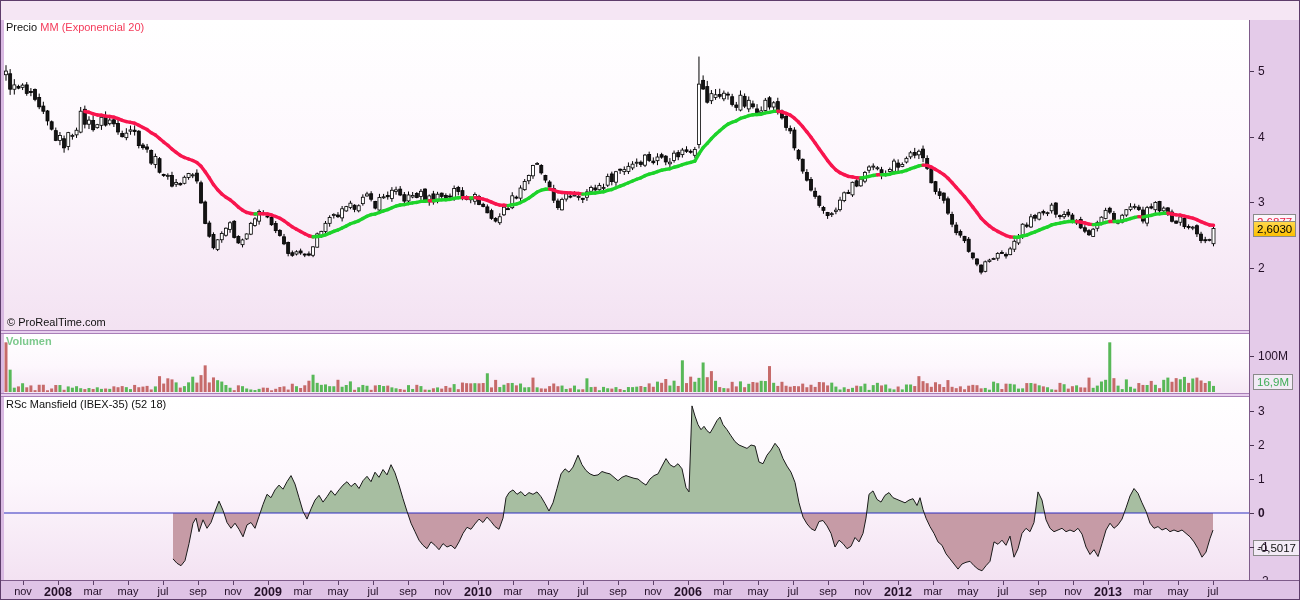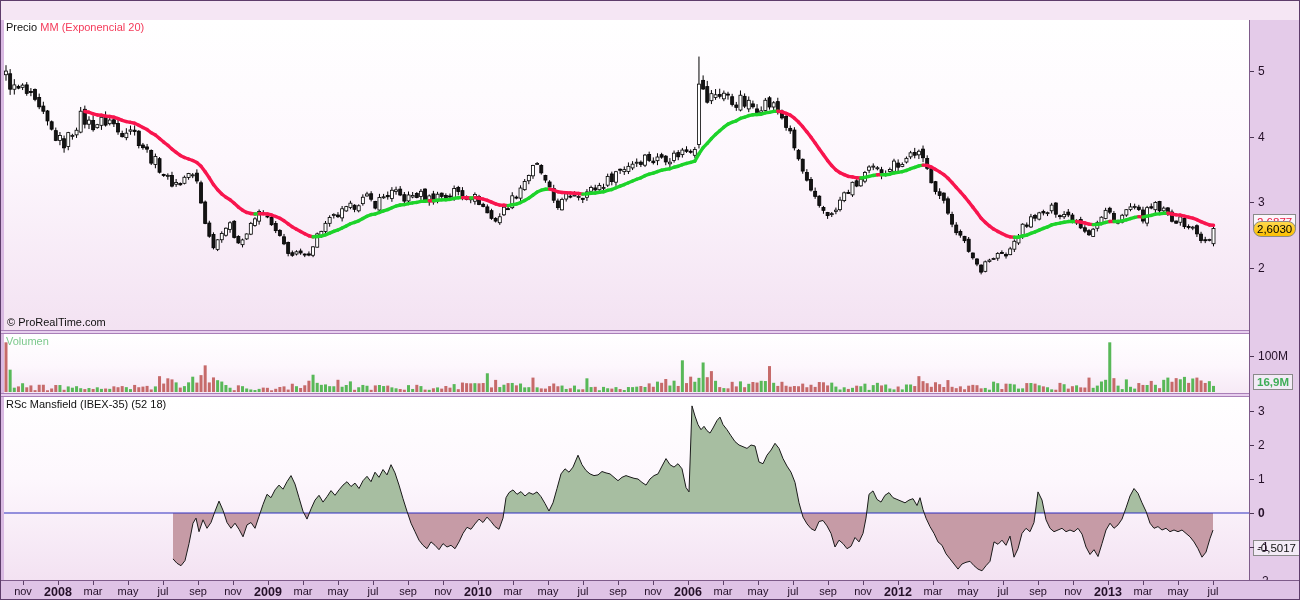--- a/index.html
+++ b/index.html
@@ -16,21 +16,21 @@
     display:flex;align-items:center;font-size:12px;font-weight:bold;color:#17041c;
     white-space:nowrap;
   }
   #title-bar .seg{margin-right:14px;}
   #chart-icon{margin:0 6px 0 5px;display:inline-block;width:14px;height:13px;}
   #website{margin-left:auto;margin-right:6px;}
   
   .pane{position:absolute;left:3px;width:1245px;overflow:hidden;
     background:linear-gradient(180deg,#ffffff 0%,#fdf7fd 45%,#f3e2f2 100%);}
   #price-pane{top:19px;height:310px;}
-  #volume-pane{top:333px;height:72px;}
+  #volume-pane{top:333px;height:72px;font-weight:bold;}
   #rsc-pane{top:396px;height:183px;}
   .divider{position:absolute;left:0;width:1300px;background:#e7cfee;
     border-top:1px solid #a97fb8;border-bottom:1px solid #a97fb8;box-sizing:border-box;}
   #divider-1{top:329px;height:4px;}
   #divider-2{top:392px;height:4px;}
   #left-edge{position:absolute;left:0;top:19px;width:3px;height:560px;background:#d9b9e2;}
   
   .pane-label{position:absolute;left:2px;top:1px;font-size:11px;color:#111;z-index:5;}
   .pane-label .red{color:#f43b5a;margin-top:32px;}
   #copyright{position:absolute;left:3px;bottom:2px;font-size:11px;color:#111;z-index:5;}
@@ -40,21 +40,21 @@
     position:absolute;left:1248px;top:19px;width:52px;height:560px;
     background:#e4cbe9;border-left:1px solid #7e5b8a;box-sizing:border-box;
   }
   .tick-label{position:absolute;left:8px;font-size:12px;color:#241028;transform:translateY(-7px);}
   .tick-dash{position:absolute;left:0;width:4px;height:1px;background:#4a3352;}
   .value-box{
     position:absolute;left:3px;font-size:11.5px;padding:0 3px;height:14px;line-height:14px;
     border:1px solid #8a8a8a;background:#f3ebf6;color:#111;
   }
   #ma-box{color:#e8193f;background:#fbf6fc;}
-  #price-box{background:linear-gradient(180deg,#ffd84d,#fcbf00);font-weight:normal;color:#000;z-index:3;border-radius:8px;}
+  #price-box{background:linear-gradient(180deg,#ffd84d,#fcbf00);font-weight:normal;color:#000;z-index:3;}
   #volume-box{color:#3fae57;}
   
   #bottom-axis{
     position:absolute;left:0;top:579px;width:1300px;height:21px;
     background:#dfc3e6;border-top:1px solid #7e5b8a;box-sizing:border-box;
   }
   .date-label{position:absolute;top:4px;font-size:11px;color:#241028;transform:translateX(-50%);}
   .date-label.year{font-weight:bold;font-size:12.5px;}
   .date-tick{position:absolute;top:0;width:1px;height:4px;background:#5d4168;}
   svg{display:block;}
@@ -1249,21 +1249,21 @@
         <path d="M169.0,161.9L173.0,166.3L177.0,168.7L181.0,163.6L185.0,146.6L189.0,126.2L192.0,121.1L195.0,134.7L199.0,122.8L203.0,131.3L207.0,125.5L211.0,114.3L215.0,104.1L219.0,113.3L223.0,125.5L227.0,131.3L231.0,126.2L235.0,132.3L239.0,139.8L243.0,127.9L247.0,125.5L251.0,131.3L255.0,119.4L259.0,107.5L263.0,97.3L267.0,100.7L271.0,92.9L275.0,88.1L279.0,92.2L283.0,84.7L287.0,78.6L291.0,87.1L295.0,100.7L299.0,114.3L303.0,122.1L307.0,111.9L311.0,103.1L315.0,98.3L319.0,105.1L323.0,99.7L327.0,93.6L331.0,98.3L335.0,92.9L339.0,88.1L343.0,84.7L347.0,89.5L351.0,86.1L355.0,91.5L359.0,83.7L363.0,79.3L367.0,84.7L371.0,75.2L375.0,80.3L379.0,72.5L383.0,77.9L387.0,67.7L391.0,75.9L395.0,88.1L399.0,101.7L403.0,114.3L407.0,126.2L411.0,134.7L415.0,143.2L419.0,148.3L423.0,151.7L427.0,144.9L431.0,148.3L435.0,152.7L439.0,146.6L443.0,150.0L447.0,148.3L451.0,151.7L455.0,144.9L459.0,136.4L463.0,130.3L467.0,132.3L471.0,126.9L475.0,122.1L479.0,125.5L483.0,120.1L487.0,124.5L491.0,129.6L495.0,132.3L499.0,121.1L502.0,100.7L505.0,95.6L509.0,92.9L513.0,97.3L517.0,94.6L521.0,99.0L525.0,95.6L529.0,97.3L533.0,94.9L537.0,99.7L541.0,106.5L545.0,114.0L549.0,105.8L553.0,91.5L557.0,76.9L561.0,71.8L565.0,75.2L569.0,70.1L574.0,58.2L578.0,67.7L582.0,73.5L586.0,76.9L590.0,78.6L594.0,77.9L598.0,74.5L602.0,75.9L606.0,76.9L610.0,80.3L614.0,83.7L618.0,80.3L622.0,78.6L626.0,80.0L630.0,81.3L634.0,82.0L638.0,85.4L642.0,88.1L646.0,82.0L650.0,78.6L654.0,76.9L658.0,69.1L662.0,61.6L666.0,67.7L670.0,70.1L674.0,66.7L678.0,71.8L682.0,90.5L685.0,94.9L688.0,8.9L691.0,19.1L694.0,27.6L697.0,32.7L700.0,29.3L703.0,33.7L706.0,36.1L709.0,31.0L713.0,23.5L716.0,20.1L719.0,27.6L723.0,32.7L727.0,38.8L731.0,44.6L735.0,48.0L739.0,49.7L743.0,51.4L747.0,48.0L751.0,49.0L755.0,65.0L759.0,66.7L763.0,58.2L767.0,53.1L771.0,46.3L775.0,51.4L779.0,61.6L783.0,69.1L787.0,75.2L791.0,85.4L795.0,105.8L799.0,120.1L803.0,126.9L807.0,131.6L811.0,133.7L815.0,124.5L819.0,123.5L823.0,128.9L827.0,136.4L831.0,150.0L835.0,143.2L839.0,146.6L843.0,151.7L847.0,149.3L851.0,140.5L855.0,144.9L859.0,136.4L862.0,121.1L865.0,97.3L869.0,93.9L873.0,102.4L877.0,105.1L881.0,98.3L885.0,95.6L889.0,100.7L893.0,102.4L897.0,104.1L901.0,105.8L905.0,103.1L909.0,101.7L913.0,108.5L916.0,100.7L919.0,112.6L922.0,121.1L926.0,129.6L930.0,136.4L934.0,144.9L938.0,148.3L942.0,156.8L946.0,161.9L950.0,167.0L954.0,172.1L958.0,167.0L962.0,165.3L966.0,164.3L970.0,168.7L974.0,172.1L978.0,173.8L982.0,168.7L986.0,164.3L990.0,144.9L994.0,147.3L998.0,143.2L1002.0,148.3L1006.0,139.1L1010.0,160.2L1014.0,151.7L1018.0,136.4L1022.0,131.3L1026.0,134.7L1030.0,125.5L1034.0,94.9L1038.0,103.1L1042.0,122.8L1046.0,131.3L1050.0,134.7L1054.0,133.0L1058.0,131.3L1062.0,134.7L1066.0,133.0L1070.0,134.7L1074.0,131.3L1078.0,137.1L1082.0,150.0L1086.0,157.5L1090.0,152.7L1094.0,159.5L1098.0,146.6L1102.0,133.0L1106.0,126.2L1110.0,131.3L1114.0,127.9L1118.0,122.1L1122.0,110.9L1126.0,99.0L1130.0,91.5L1134.0,96.3L1138.0,105.8L1142.0,114.3L1146.0,126.2L1150.0,131.3L1154.0,129.6L1158.0,133.0L1162.0,131.3L1166.0,134.7L1170.0,133.0L1174.0,134.7L1178.0,133.0L1182.0,136.4L1186.0,139.8L1190.0,144.9L1194.0,151.7L1198.0,160.2L1202.0,155.1L1206.0,141.5L1209.0,133.1L1209.0,116L169.0,116Z" fill="#a7bea1" clip-path="url(#clip-above)"></path>
         <path d="M169.0,161.9L173.0,166.3L177.0,168.7L181.0,163.6L185.0,146.6L189.0,126.2L192.0,121.1L195.0,134.7L199.0,122.8L203.0,131.3L207.0,125.5L211.0,114.3L215.0,104.1L219.0,113.3L223.0,125.5L227.0,131.3L231.0,126.2L235.0,132.3L239.0,139.8L243.0,127.9L247.0,125.5L251.0,131.3L255.0,119.4L259.0,107.5L263.0,97.3L267.0,100.7L271.0,92.9L275.0,88.1L279.0,92.2L283.0,84.7L287.0,78.6L291.0,87.1L295.0,100.7L299.0,114.3L303.0,122.1L307.0,111.9L311.0,103.1L315.0,98.3L319.0,105.1L323.0,99.7L327.0,93.6L331.0,98.3L335.0,92.9L339.0,88.1L343.0,84.7L347.0,89.5L351.0,86.1L355.0,91.5L359.0,83.7L363.0,79.3L367.0,84.7L371.0,75.2L375.0,80.3L379.0,72.5L383.0,77.9L387.0,67.7L391.0,75.9L395.0,88.1L399.0,101.7L403.0,114.3L407.0,126.2L411.0,134.7L415.0,143.2L419.0,148.3L423.0,151.7L427.0,144.9L431.0,148.3L435.0,152.7L439.0,146.6L443.0,150.0L447.0,148.3L451.0,151.7L455.0,144.9L459.0,136.4L463.0,130.3L467.0,132.3L471.0,126.9L475.0,122.1L479.0,125.5L483.0,120.1L487.0,124.5L491.0,129.6L495.0,132.3L499.0,121.1L502.0,100.7L505.0,95.6L509.0,92.9L513.0,97.3L517.0,94.6L521.0,99.0L525.0,95.6L529.0,97.3L533.0,94.9L537.0,99.7L541.0,106.5L545.0,114.0L549.0,105.8L553.0,91.5L557.0,76.9L561.0,71.8L565.0,75.2L569.0,70.1L574.0,58.2L578.0,67.7L582.0,73.5L586.0,76.9L590.0,78.6L594.0,77.9L598.0,74.5L602.0,75.9L606.0,76.9L610.0,80.3L614.0,83.7L618.0,80.3L622.0,78.6L626.0,80.0L630.0,81.3L634.0,82.0L638.0,85.4L642.0,88.1L646.0,82.0L650.0,78.6L654.0,76.9L658.0,69.1L662.0,61.6L666.0,67.7L670.0,70.1L674.0,66.7L678.0,71.8L682.0,90.5L685.0,94.9L688.0,8.9L691.0,19.1L694.0,27.6L697.0,32.7L700.0,29.3L703.0,33.7L706.0,36.1L709.0,31.0L713.0,23.5L716.0,20.1L719.0,27.6L723.0,32.7L727.0,38.8L731.0,44.6L735.0,48.0L739.0,49.7L743.0,51.4L747.0,48.0L751.0,49.0L755.0,65.0L759.0,66.7L763.0,58.2L767.0,53.1L771.0,46.3L775.0,51.4L779.0,61.6L783.0,69.1L787.0,75.2L791.0,85.4L795.0,105.8L799.0,120.1L803.0,126.9L807.0,131.6L811.0,133.7L815.0,124.5L819.0,123.5L823.0,128.9L827.0,136.4L831.0,150.0L835.0,143.2L839.0,146.6L843.0,151.7L847.0,149.3L851.0,140.5L855.0,144.9L859.0,136.4L862.0,121.1L865.0,97.3L869.0,93.9L873.0,102.4L877.0,105.1L881.0,98.3L885.0,95.6L889.0,100.7L893.0,102.4L897.0,104.1L901.0,105.8L905.0,103.1L909.0,101.7L913.0,108.5L916.0,100.7L919.0,112.6L922.0,121.1L926.0,129.6L930.0,136.4L934.0,144.9L938.0,148.3L942.0,156.8L946.0,161.9L950.0,167.0L954.0,172.1L958.0,167.0L962.0,165.3L966.0,164.3L970.0,168.7L974.0,172.1L978.0,173.8L982.0,168.7L986.0,164.3L990.0,144.9L994.0,147.3L998.0,143.2L1002.0,148.3L1006.0,139.1L1010.0,160.2L1014.0,151.7L1018.0,136.4L1022.0,131.3L1026.0,134.7L1030.0,125.5L1034.0,94.9L1038.0,103.1L1042.0,122.8L1046.0,131.3L1050.0,134.7L1054.0,133.0L1058.0,131.3L1062.0,134.7L1066.0,133.0L1070.0,134.7L1074.0,131.3L1078.0,137.1L1082.0,150.0L1086.0,157.5L1090.0,152.7L1094.0,159.5L1098.0,146.6L1102.0,133.0L1106.0,126.2L1110.0,131.3L1114.0,127.9L1118.0,122.1L1122.0,110.9L1126.0,99.0L1130.0,91.5L1134.0,96.3L1138.0,105.8L1142.0,114.3L1146.0,126.2L1150.0,131.3L1154.0,129.6L1158.0,133.0L1162.0,131.3L1166.0,134.7L1170.0,133.0L1174.0,134.7L1178.0,133.0L1182.0,136.4L1186.0,139.8L1190.0,144.9L1194.0,151.7L1198.0,160.2L1202.0,155.1L1206.0,141.5L1209.0,133.1L1209.0,116L169.0,116Z" fill="#c69ba6" clip-path="url(#clip-below)"></path>
         <line x1="0" y1="116" x2="1245" y2="116" stroke="#2f2fbf" stroke-width="1.2"></line>
         <path d="M169.0,161.9L173.0,166.3L177.0,168.7L181.0,163.6L185.0,146.6L189.0,126.2L192.0,121.1L195.0,134.7L199.0,122.8L203.0,131.3L207.0,125.5L211.0,114.3L215.0,104.1L219.0,113.3L223.0,125.5L227.0,131.3L231.0,126.2L235.0,132.3L239.0,139.8L243.0,127.9L247.0,125.5L251.0,131.3L255.0,119.4L259.0,107.5L263.0,97.3L267.0,100.7L271.0,92.9L275.0,88.1L279.0,92.2L283.0,84.7L287.0,78.6L291.0,87.1L295.0,100.7L299.0,114.3L303.0,122.1L307.0,111.9L311.0,103.1L315.0,98.3L319.0,105.1L323.0,99.7L327.0,93.6L331.0,98.3L335.0,92.9L339.0,88.1L343.0,84.7L347.0,89.5L351.0,86.1L355.0,91.5L359.0,83.7L363.0,79.3L367.0,84.7L371.0,75.2L375.0,80.3L379.0,72.5L383.0,77.9L387.0,67.7L391.0,75.9L395.0,88.1L399.0,101.7L403.0,114.3L407.0,126.2L411.0,134.7L415.0,143.2L419.0,148.3L423.0,151.7L427.0,144.9L431.0,148.3L435.0,152.7L439.0,146.6L443.0,150.0L447.0,148.3L451.0,151.7L455.0,144.9L459.0,136.4L463.0,130.3L467.0,132.3L471.0,126.9L475.0,122.1L479.0,125.5L483.0,120.1L487.0,124.5L491.0,129.6L495.0,132.3L499.0,121.1L502.0,100.7L505.0,95.6L509.0,92.9L513.0,97.3L517.0,94.6L521.0,99.0L525.0,95.6L529.0,97.3L533.0,94.9L537.0,99.7L541.0,106.5L545.0,114.0L549.0,105.8L553.0,91.5L557.0,76.9L561.0,71.8L565.0,75.2L569.0,70.1L574.0,58.2L578.0,67.7L582.0,73.5L586.0,76.9L590.0,78.6L594.0,77.9L598.0,74.5L602.0,75.9L606.0,76.9L610.0,80.3L614.0,83.7L618.0,80.3L622.0,78.6L626.0,80.0L630.0,81.3L634.0,82.0L638.0,85.4L642.0,88.1L646.0,82.0L650.0,78.6L654.0,76.9L658.0,69.1L662.0,61.6L666.0,67.7L670.0,70.1L674.0,66.7L678.0,71.8L682.0,90.5L685.0,94.9L688.0,8.9L691.0,19.1L694.0,27.6L697.0,32.7L700.0,29.3L703.0,33.7L706.0,36.1L709.0,31.0L713.0,23.5L716.0,20.1L719.0,27.6L723.0,32.7L727.0,38.8L731.0,44.6L735.0,48.0L739.0,49.7L743.0,51.4L747.0,48.0L751.0,49.0L755.0,65.0L759.0,66.7L763.0,58.2L767.0,53.1L771.0,46.3L775.0,51.4L779.0,61.6L783.0,69.1L787.0,75.2L791.0,85.4L795.0,105.8L799.0,120.1L803.0,126.9L807.0,131.6L811.0,133.7L815.0,124.5L819.0,123.5L823.0,128.9L827.0,136.4L831.0,150.0L835.0,143.2L839.0,146.6L843.0,151.7L847.0,149.3L851.0,140.5L855.0,144.9L859.0,136.4L862.0,121.1L865.0,97.3L869.0,93.9L873.0,102.4L877.0,105.1L881.0,98.3L885.0,95.6L889.0,100.7L893.0,102.4L897.0,104.1L901.0,105.8L905.0,103.1L909.0,101.7L913.0,108.5L916.0,100.7L919.0,112.6L922.0,121.1L926.0,129.6L930.0,136.4L934.0,144.9L938.0,148.3L942.0,156.8L946.0,161.9L950.0,167.0L954.0,172.1L958.0,167.0L962.0,165.3L966.0,164.3L970.0,168.7L974.0,172.1L978.0,173.8L982.0,168.7L986.0,164.3L990.0,144.9L994.0,147.3L998.0,143.2L1002.0,148.3L1006.0,139.1L1010.0,160.2L1014.0,151.7L1018.0,136.4L1022.0,131.3L1026.0,134.7L1030.0,125.5L1034.0,94.9L1038.0,103.1L1042.0,122.8L1046.0,131.3L1050.0,134.7L1054.0,133.0L1058.0,131.3L1062.0,134.7L1066.0,133.0L1070.0,134.7L1074.0,131.3L1078.0,137.1L1082.0,150.0L1086.0,157.5L1090.0,152.7L1094.0,159.5L1098.0,146.6L1102.0,133.0L1106.0,126.2L1110.0,131.3L1114.0,127.9L1118.0,122.1L1122.0,110.9L1126.0,99.0L1130.0,91.5L1134.0,96.3L1138.0,105.8L1142.0,114.3L1146.0,126.2L1150.0,131.3L1154.0,129.6L1158.0,133.0L1162.0,131.3L1166.0,134.7L1170.0,133.0L1174.0,134.7L1178.0,133.0L1182.0,136.4L1186.0,139.8L1190.0,144.9L1194.0,151.7L1198.0,160.2L1202.0,155.1L1206.0,141.5L1209.0,133.1" fill="none" stroke="#1a1a1a" stroke-width="1"></path>
       </svg>
   </div>
 
   <div id="right-axis">
     <div class="value-box" id="ma-box" style="top:194px;">2,6877</div>
     <div class="value-box" id="price-box" style="top:201px;">2,6030</div>
-    <div class="value-box" id="volume-box" style="top:354px;font-weight:bold;">16,9M</div>
+    <div class="value-box" id="volume-box" style="top:354px;">16,9M</div>
     <div class="value-box" id="rsc-box" style="top:520px;">-0,5017</div>
   <div class="tick-dash" style="top: 51px;"></div>
       <div class="tick-label" style="top: 51px;">5</div>
       <div class="tick-dash" style="top: 116.67px;"></div>
       <div class="tick-label" style="top: 116.67px;">4</div>
       <div class="tick-dash" style="top: 182.34px;"></div>
       <div class="tick-label" style="top: 182.34px;">3</div>
       <div class="tick-dash" style="top: 248.01px;"></div>
       <div class="tick-label" style="top: 248.01px;">2</div>
       <div class="tick-dash" style="top: 336px;"></div>

